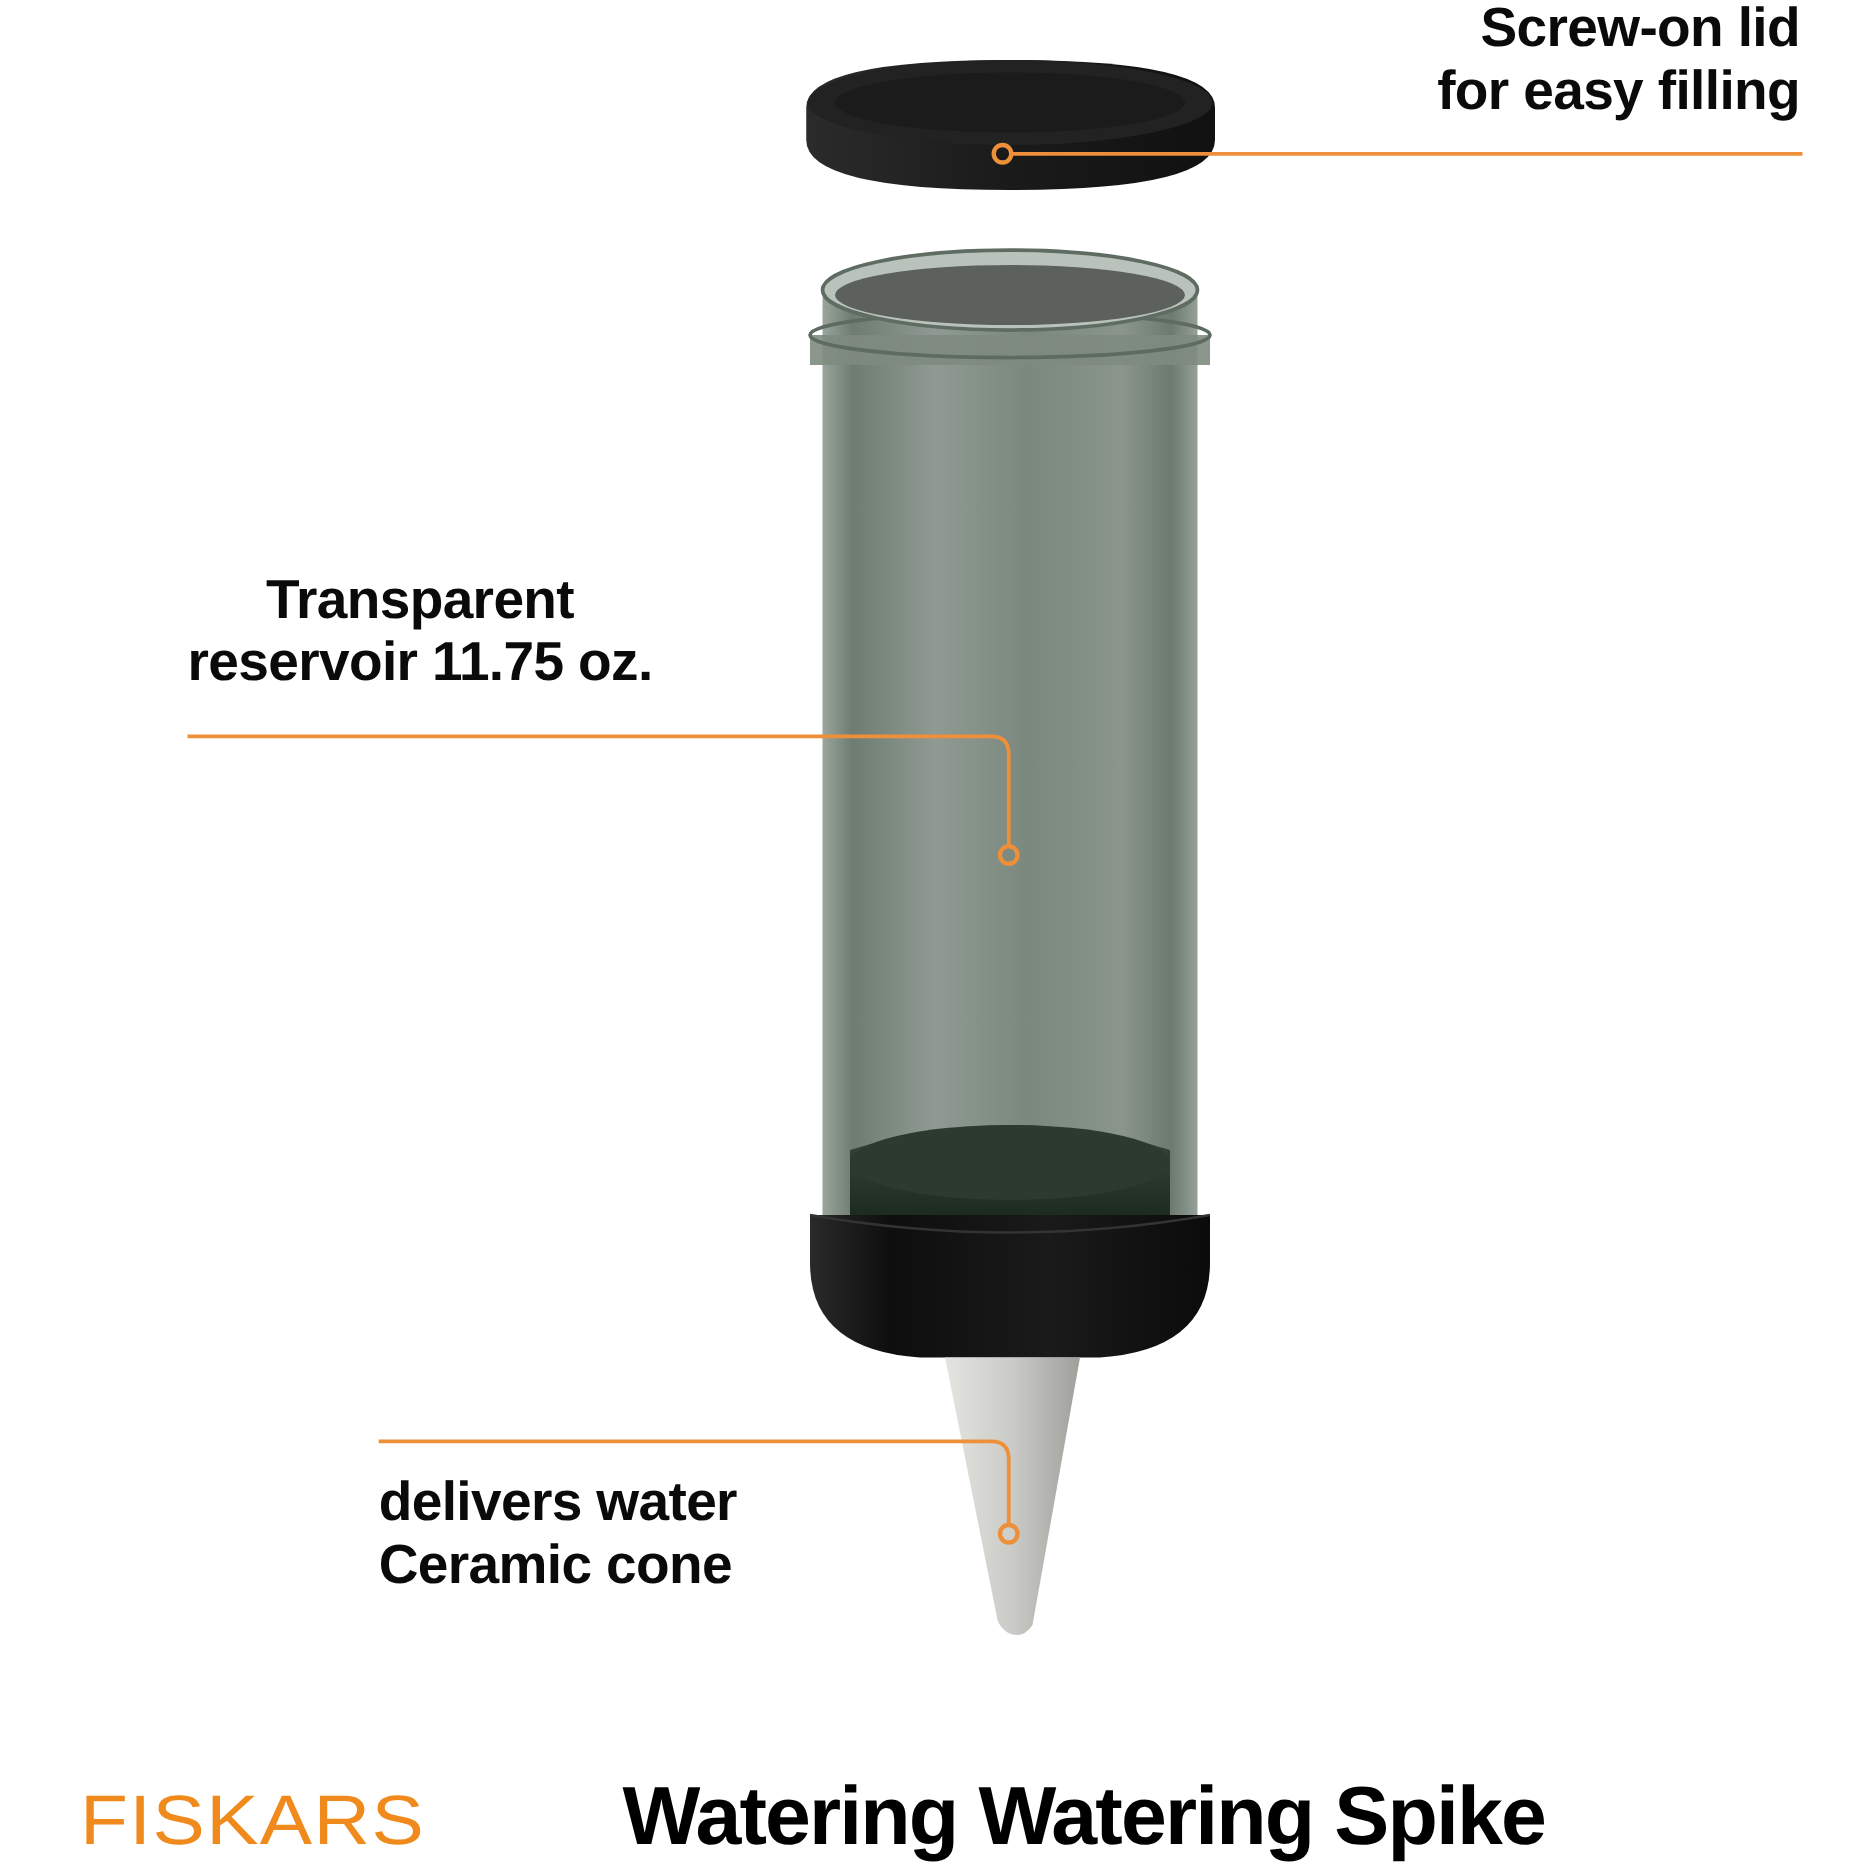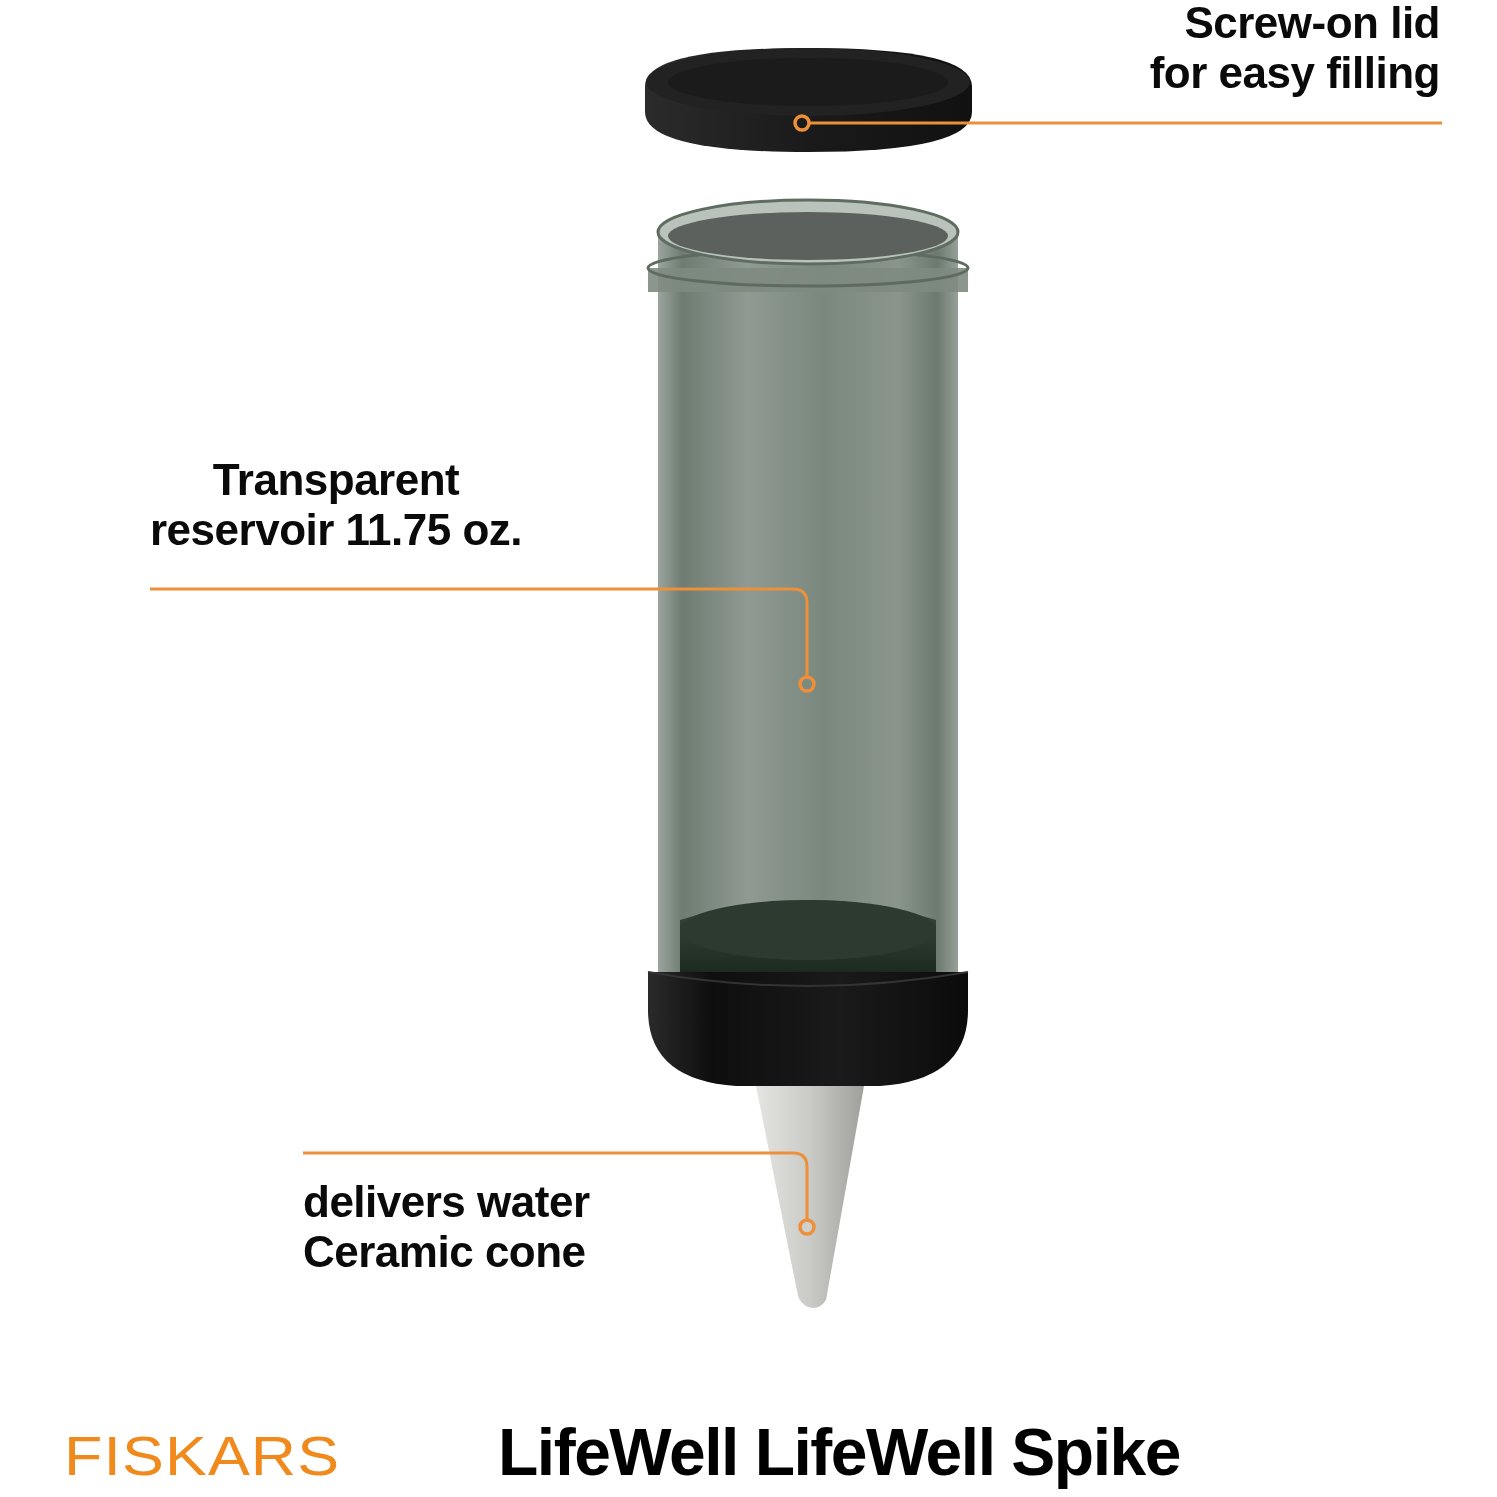--- a/index.html
+++ b/index.html
@@ -103,15 +103,15 @@
     <span>reservoir 11.75 oz.</span>
   </div>
 
   <div class="callout-text" id="cone-text">
     <span>delivers water</span>
     <span>Ceramic cone</span>
   </div>
 
   <div class="footer">
     <div id="brand-logo">FISKARS</div>
-    <div id="product-title">LifeWell LifeWell Spike</div>
+    <div id="product-title">Watering Watering Spike</div>
   </div>
 </div>
 
 </body></html>

